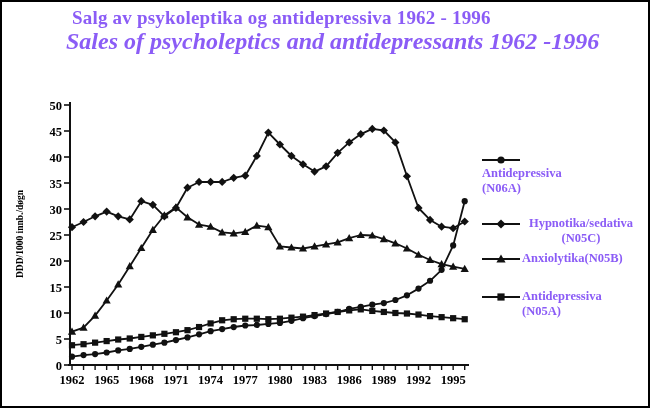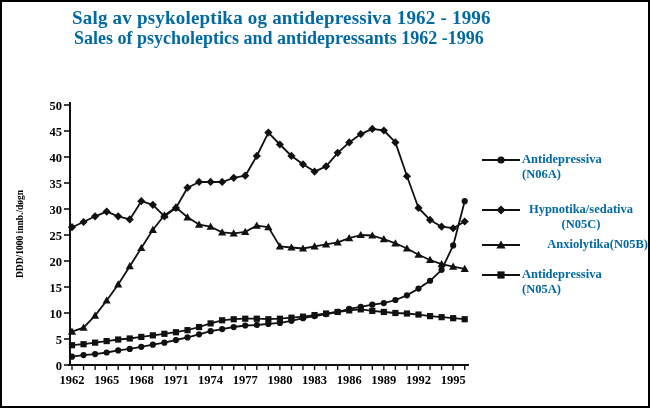--- a/index.html
+++ b/index.html
@@ -1,34 +1,34 @@
 <!DOCTYPE html>
 <html><head>
 <meta charset="utf-8">
 <style>
   html,body { margin:0; padding:0; background:#ffffff; }
   .frame {
     position:relative; width:650px; height:408px; box-sizing:border-box;
     border:2px solid #000; background:#fff; overflow:hidden;
-    font-family:"Liberation Serif","DejaVu Serif",serif; color:#0369a1;
+    font-family:"Liberation Serif","DejaVu Serif",serif; color:#8b5cf6;
   }
   .title {
     position:absolute; left:70px; top:5px;
     font-size:19px; font-weight:bold; letter-spacing:.2px; white-space:nowrap;
   }
   .subtitle {
-    position:absolute; left:72px; top:26px;
-    font-size:18px; font-weight:bold; white-space:nowrap;
+    position:absolute; left:64px; top:26px;
+    font-size:24px; font-weight:bold; font-style:italic; white-space:nowrap;
   }
   svg.chart { position:absolute; left:0; top:0; }
   .legend { position:absolute; left:480px; top:150px; width:166px; }
   .legend-item { display:flex; align-items:flex-start; }
-  .legend-item:nth-child(1){ margin-bottom:20px; }
+  .legend-item:nth-child(1){ margin-bottom:20px;flex-direction:column; }
   .legend-item:nth-child(2){ margin-bottom:5px;text-align:center;  }
-  .legend-item:nth-child(3){ margin-bottom:15px;justify-content:space-between; }
+  .legend-item:nth-child(3){ margin-bottom:23px; }
   .legend-item svg { flex:0 0 auto; margin-top:2px; margin-right:2px; }
   .legend-label {
     font-size:12.5px; font-weight:bold; line-height:15px; max-width:118px;
   }
 </style>
 </head>
 <body>
 
 <div class="frame">
   <div class="title">Salg av psykoleptika og antidepressiva 1962 - 1996</div>

